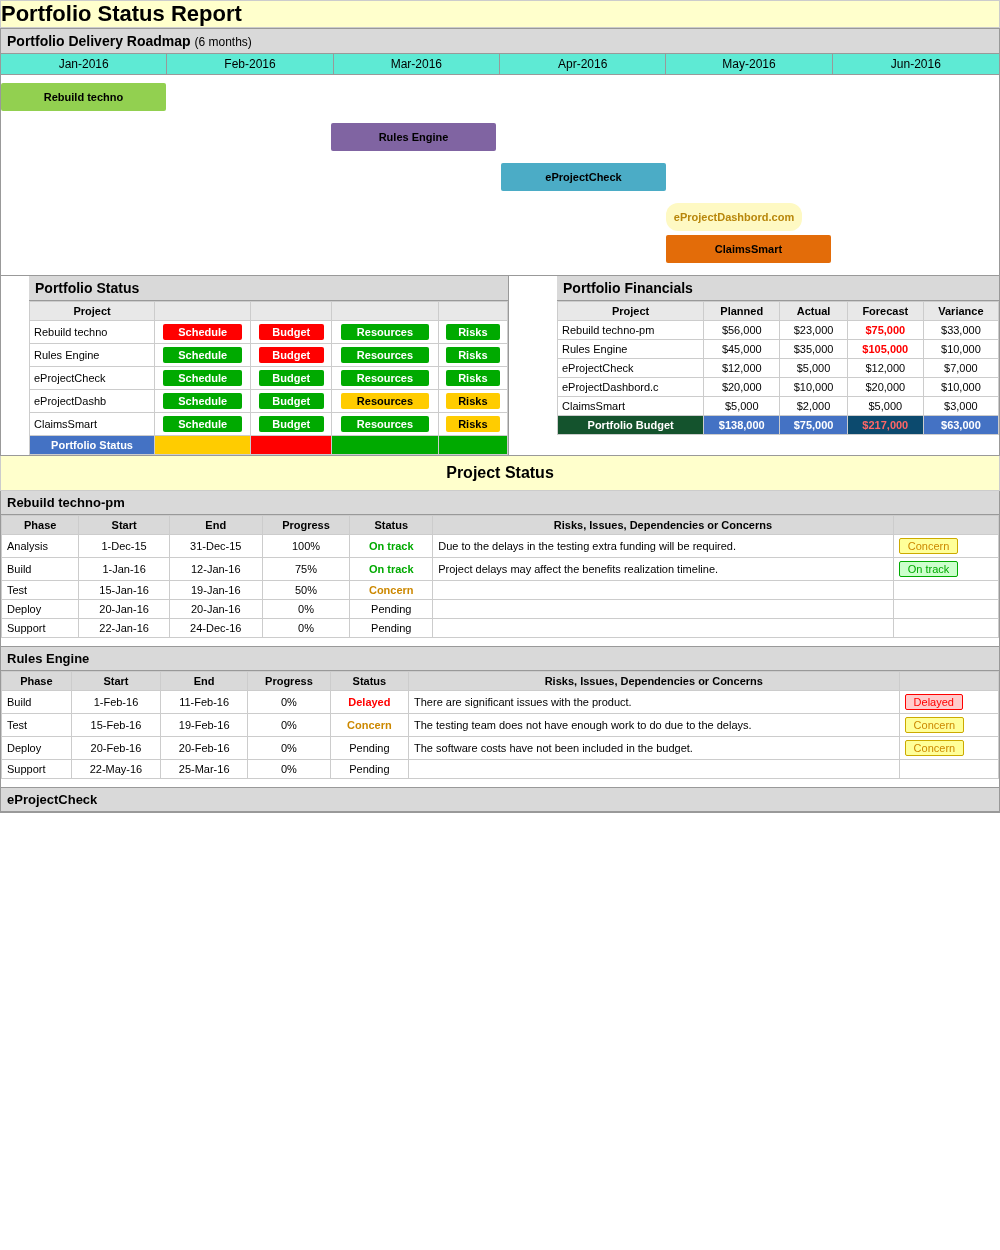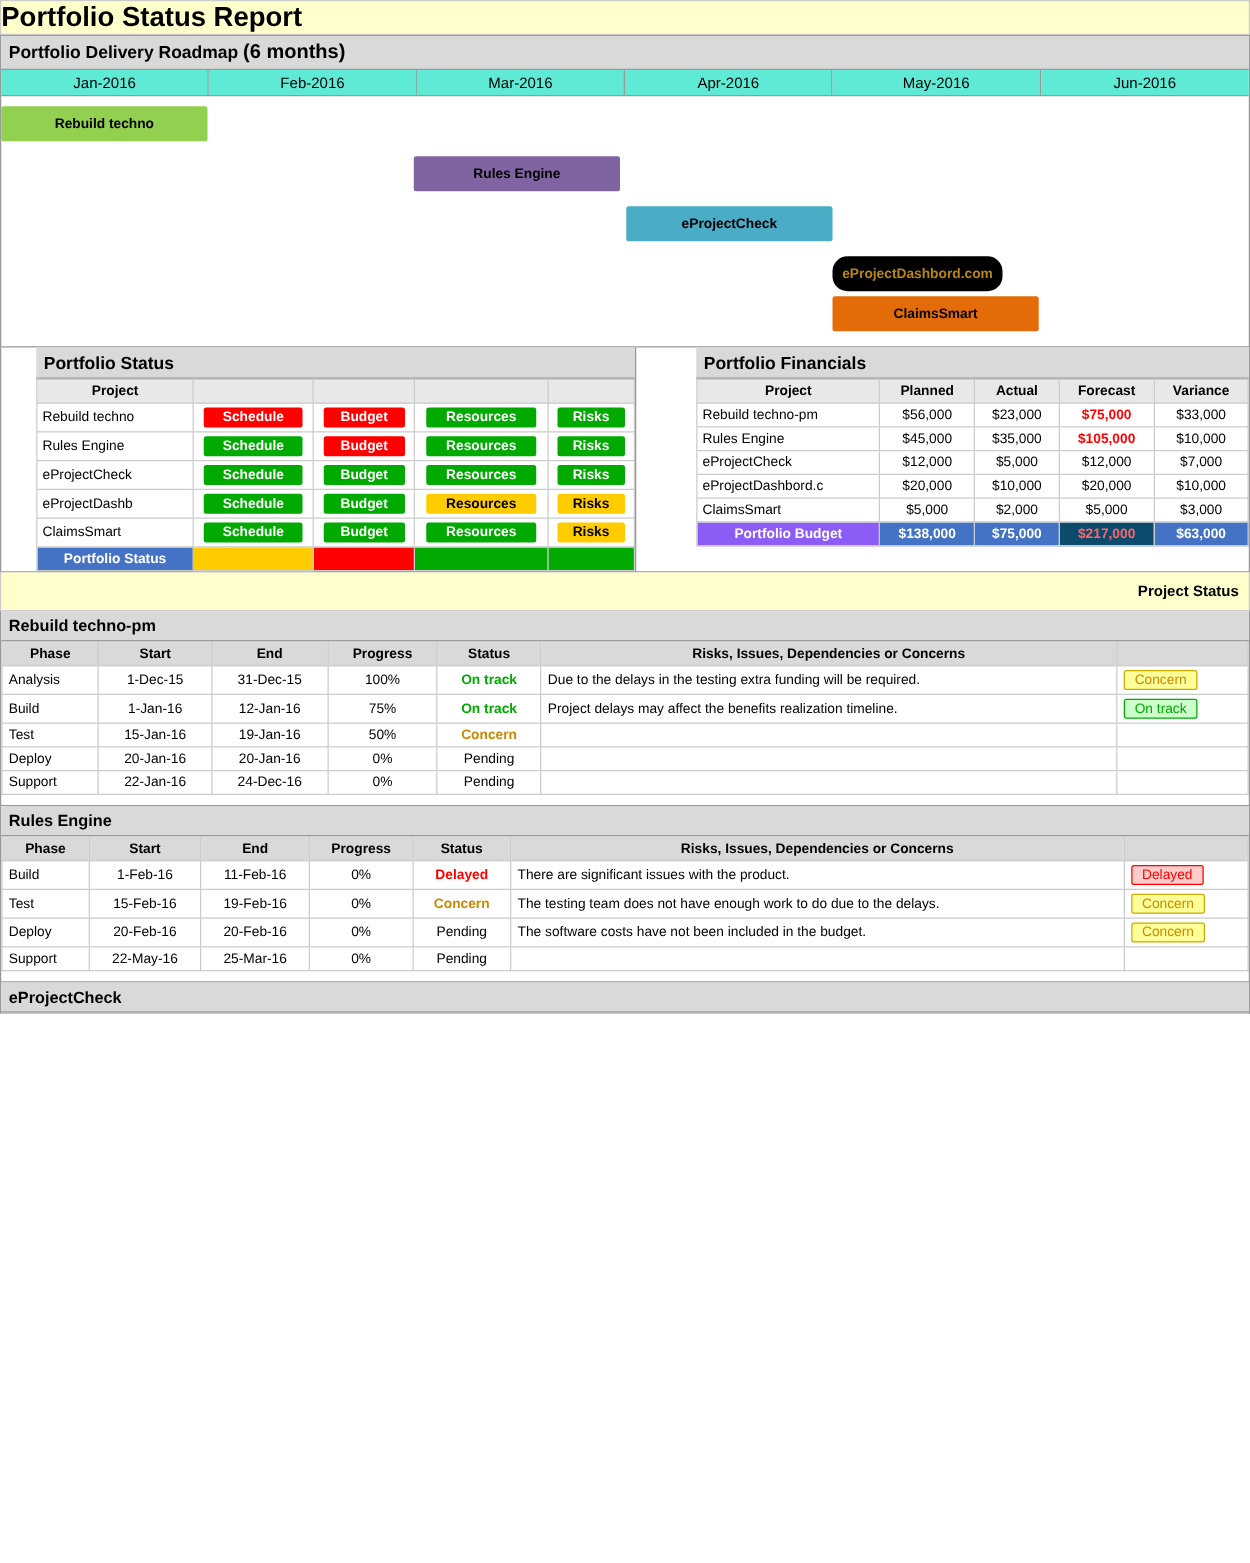--- a/index.html
+++ b/index.html
@@ -86,22 +86,22 @@
       text-align: center;
       font-size: 11px;
     }
     .fin-table td:first-child { text-align: left; }
     .fin-table th { background: #e8e8e8; font-weight: bold; }
     .red-text { color: #ff0000; font-weight: bold; }
 
     
     .project-status-title {
       background: #ffffcc;
-      text-align: right;
-      font-size: 12px;
+      text-align: center;
+      font-size: 16px;
       font-weight: bold;
       padding: 8px;
       border: 1px solid #ccc;
       border-top: none;
     }
 
     .project-block { border: 1px solid #999; border-top: none; }
     .project-block-header {
       background: #d9d9d9;
       padding: 4px 6px;
@@ -140,37 +140,37 @@
     .concern-green { background: #ccffcc; color: #00aa00; border: 1px solid #00aa00; }
     .concern-red { background: #ffcccc; color: #ff0000; border: 1px solid #ff0000; }
   </style>
 </head>
 <body>
 
 <div class="main-title">Portfolio Status Report</div>
 
 <div class="roadmap-section">
   <div class="roadmap-header">
-    <span>Portfolio Delivery Roadmap</span> <span style="font-weight:bold;font-size:16px;">(6 months)</span>
+    <span>Portfolio Delivery Roadmap</span> <span style="font-weight:normal;font-size:12px;">(6 months)</span>
   </div>
   <div class="roadmap-months">
     <div class="month-cell">Jan-2016</div>
     <div class="month-cell">Feb-2016</div>
     <div class="month-cell">Mar-2016</div>
     <div class="month-cell">Apr-2016</div>
     <div class="month-cell">May-2016</div>
     <div class="month-cell">Jun-2016</div>
   </div>
   <div class="roadmap-body">
 
     <div id="gantt-container" style="position:relative;width:100%;height:200px;">
         <div style="position: absolute; left: 0px; width: 165px; top: 8px; height: 28px; background-color: rgb(146, 208, 80); display: flex; align-items: center; justify-content: center; font-size: 11px; color: rgb(0, 0, 0); font-weight: bold; border-radius: 2px;">Rebuild techno</div>
         <div style="position: absolute; left: 330px; width: 165px; top: 48px; height: 28px; background-color: rgb(128, 100, 162); display: flex; align-items: center; justify-content: center; font-size: 11px; color: rgb(0, 0, 0); font-weight: bold; border-radius: 2px;">Rules Engine</div>
         <div style="position: absolute; left: 500px; width: 165px; top: 88px; height: 28px; background-color: rgb(75, 172, 198); display: flex; align-items: center; justify-content: center; font-size: 11px; color: rgb(0, 0, 0); font-weight: bold; border-radius: 2px;">eProjectCheck</div>
-        <div style="position: absolute; left: 665px; width: 136px; top: 128px; height: 28px; background-color: #000000; display: flex; align-items: center; justify-content: center; font-size: 11px; color: rgb(184, 134, 11); font-weight: bold; border-radius: 12px;">eProjectDashbord.com</div>
+        <div style="position: absolute; left: 665px; width: 136px; top: 128px; height: 28px; background-color: #fef9c3; display: flex; align-items: center; justify-content: center; font-size: 11px; color: rgb(184, 134, 11); font-weight: bold; border-radius: 12px;">eProjectDashbord.com</div>
         <div style="position: absolute; left: 665px; width: 165px; top: 160px; height: 28px; background-color: rgb(227, 108, 9); display: flex; align-items: center; justify-content: center; font-size: 11px; color: rgb(0, 0, 0); font-weight: bold; border-radius: 2px;">ClaimsSmart</div>
       </div>
   </div>
 </div>
 
 <div class="two-col">
 
   <div class="col-left">
     <div class="section-header">Portfolio Status</div>
     <table class="status-table">
@@ -272,21 +272,21 @@
     <td>$10,000</td>
   </tr>
           <tr>
     <td>ClaimsSmart</td>
     <td>$5,000</td>
     <td>$2,000</td>
     <td>$5,000</td>
     <td>$3,000</td>
   </tr>
           <tr>
-  <td style="background:#8b5cf6;color:#fff;font-weight:bold;text-align:center;">Portfolio Budget</td>
+  <td style="background:#14532d;color:#fff;font-weight:bold;text-align:center;">Portfolio Budget</td>
   <td style="background:#4472c4;color:#fff;font-weight:bold;">$138,000</td>
   <td style="background:#4472c4;color:#fff;font-weight:bold;">$75,000</td>
   <td style="background:#0c4a6e;color:#ff6666;font-weight:bold;">$217,000</td>
   <td style="background:#4472c4;color:#fff;font-weight:bold;">$63,000</td>
 </tr>
         </tbody>
     </table>
   </div>
 </div>
 

